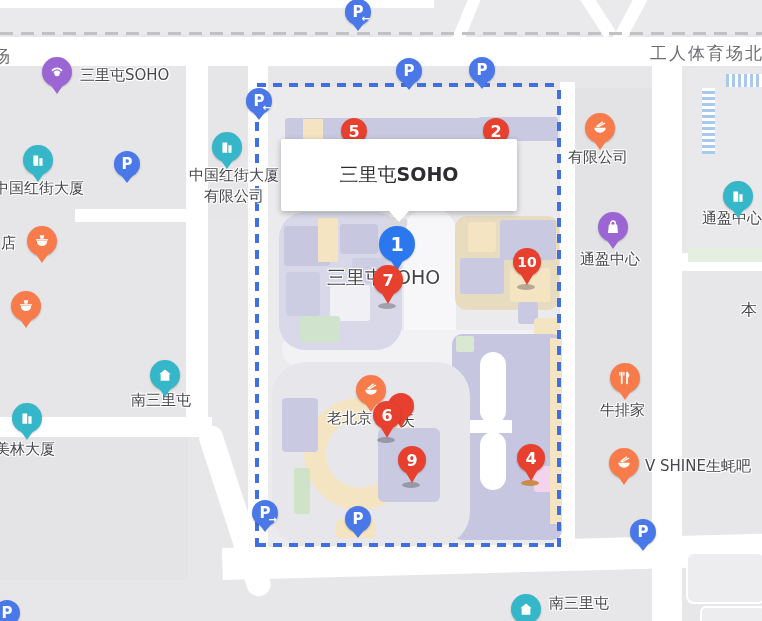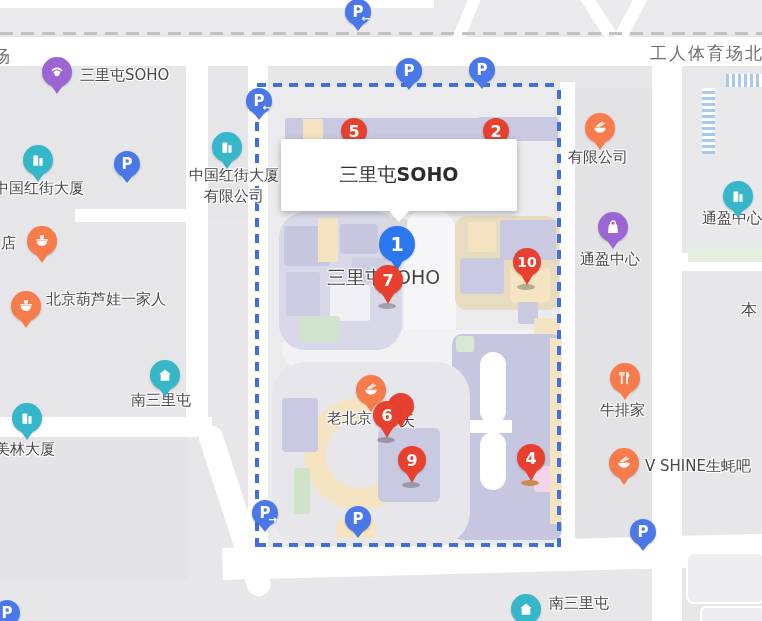--- a/index.html
+++ b/index.html
@@ -121,21 +121,20 @@
         <div>中国红街大厦</div>
       </div>
       <div class="lbl center" style="left: 234px; top: 165px; line-height: 21px;">
         <div>中国红街大厦</div>
         <div>有限公司</div>
       </div>
       <div class="lbl" style="left: 1px; top: 233px; line-height: 21px;">
         <div>店</div>
       </div>
       <div class="lbl" style="left: 46px; top: 289px; line-height: 21px;">
-        <div>北京葫芦娃一家人</div>
       </div>
       <div class="lbl" style="left: 568px; top: 147px; line-height: 21px;">
         <div>有限公司</div>
       </div>
       <div class="lbl" style="left: 580px; top: 249px; line-height: 21px;">
         <div>通盈中心</div>
       </div>
       <div class="lbl" style="left: 702px; top: 208px; line-height: 21px;">
         <div>通盈中心</div>
       </div>

